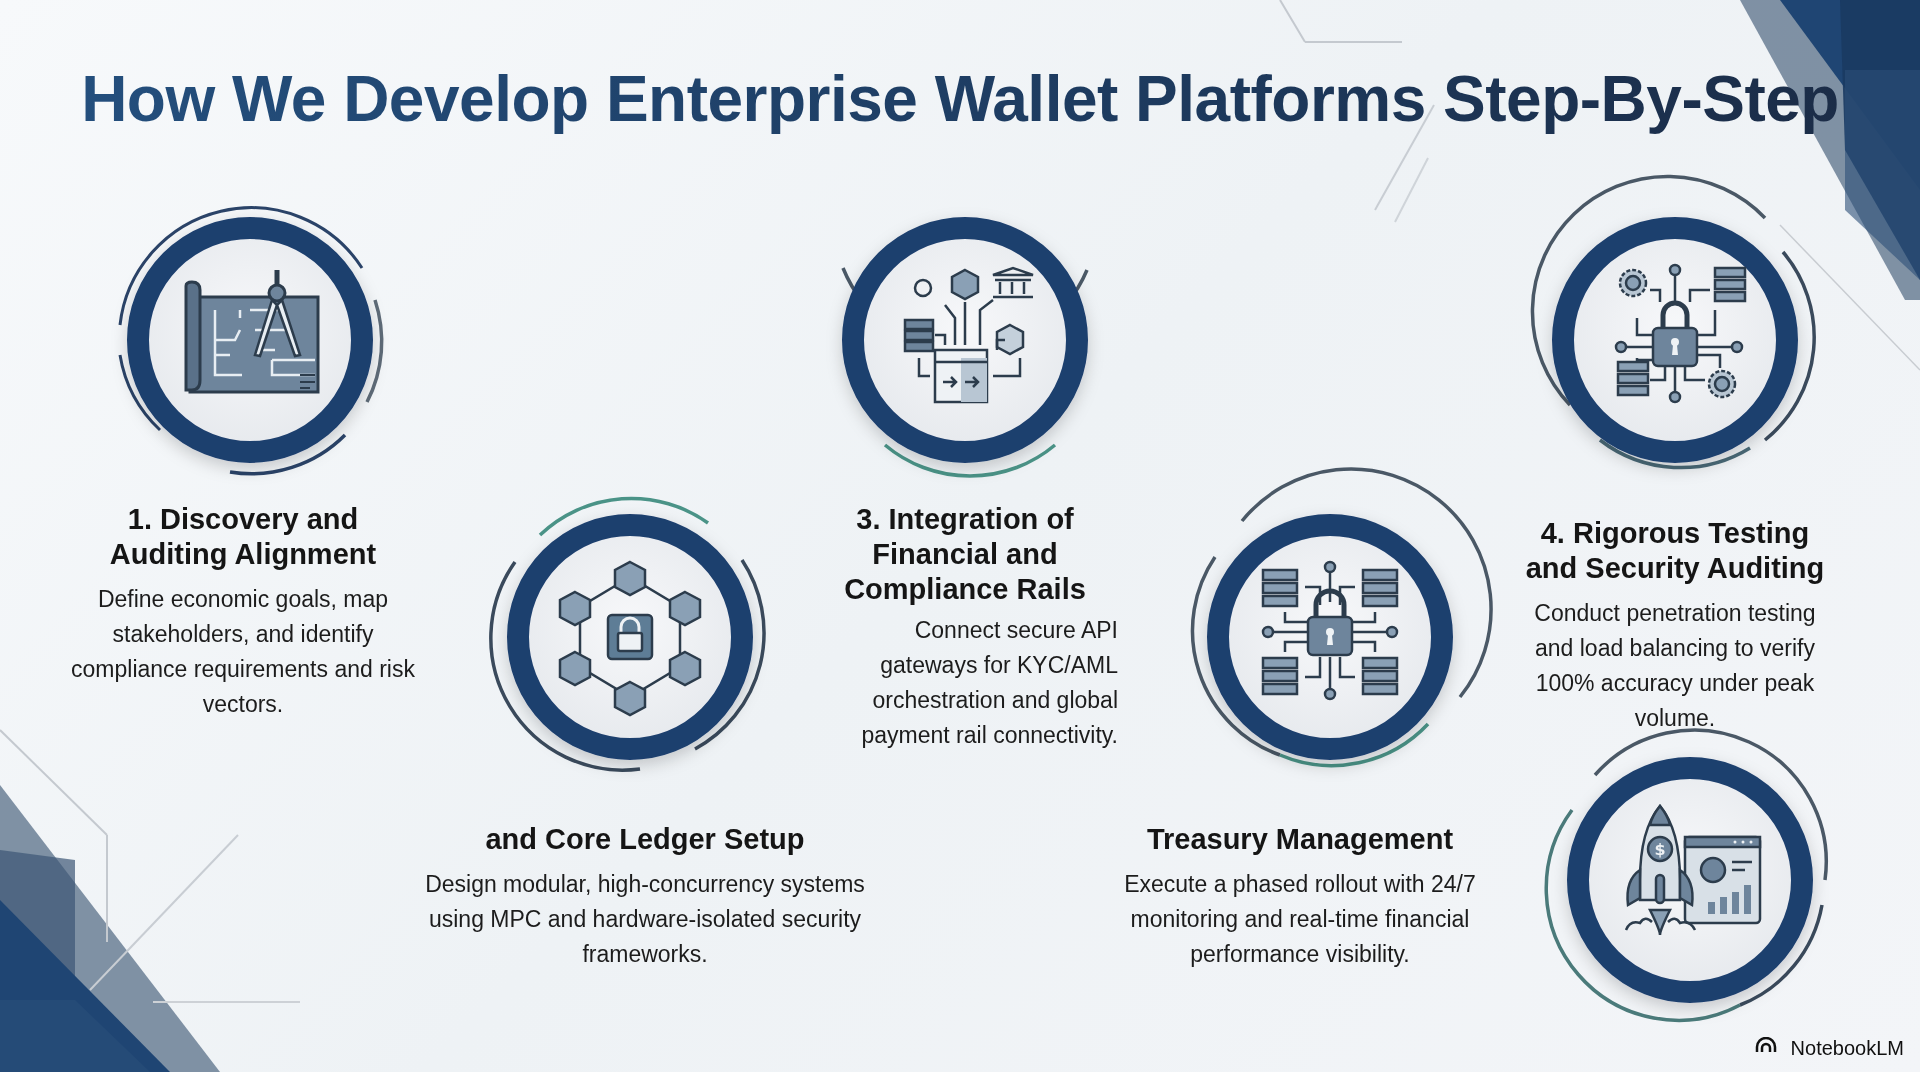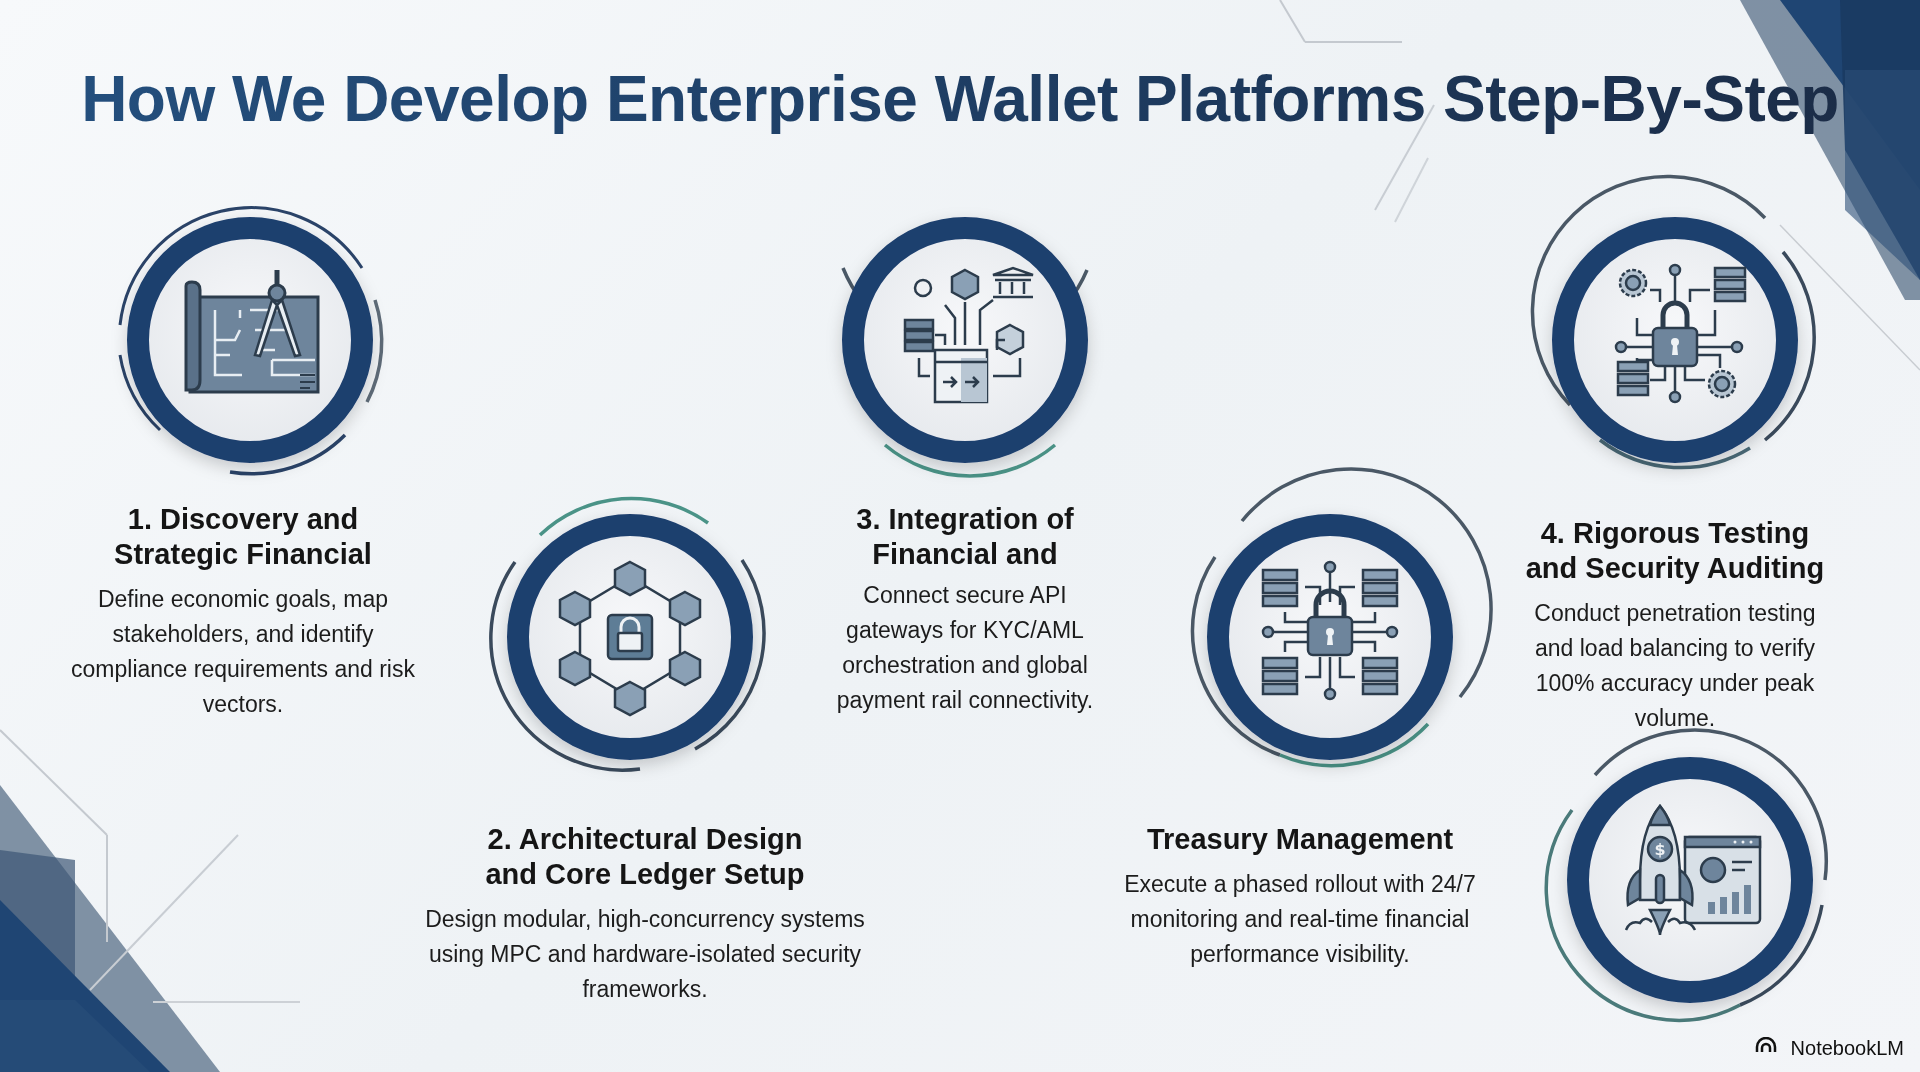--- a/index.html
+++ b/index.html
@@ -84,21 +84,21 @@
       <circle cx="177" cy="103" r="8" fill="#6e859c" stroke="#2c3c4c" stroke-width="3"></circle>
       <path d="M 172 110 L 155 165 L 160 166 L 177 115 Z" fill="#e8eef3" stroke="#2c3c4c" stroke-width="2.5"></path>
       <path d="M 182 110 L 200 165 L 195 166 L 177 115 Z" fill="#e8eef3" stroke="#2c3c4c" stroke-width="2.5"></path>
     </g>
   </svg>
 </div>
 
 <div class="step-text" style="left:58px;top:502px;width:370px;">
   <div class="step-title">
     <div>1. Discovery and</div>
-    <div>Strategic Financial</div>
+    <div>Auditing Alignment</div>
   </div>
   <div class="step-desc" style="padding:0 12px;">Define economic goals, map stakeholders, and identify compliance requirements and risk vectors.</div>
 </div>
 
 <div class="badge" style="left:480px;top:487px;">
   <svg viewBox="0 0 300 300">
     <path d="M 60 48 A 132 132 0 0 1 228 36" fill="none" stroke="#4a9387" stroke-width="3.5"></path>
     <path d="M 35 75 A 132 132 0 0 0 160 282" fill="none" stroke="#3a4a5c" stroke-width="3.5"></path>
     <path d="M 262 73 A 132 132 0 0 1 215 262" fill="none" stroke="#3a4a5c" stroke-width="3.5"></path>
     <circle cx="150" cy="150" r="112" fill="url(#innerGrad)" stroke="#1e3f6e" stroke-width="22" filter="url(#shadow)"></circle>
@@ -114,21 +114,20 @@
       </g>
       <rect x="128" y="128" width="44" height="44" rx="4" fill="#5e7d96"></rect>
       <path d="M 141 146 L 141 140 A 9 9 0 0 1 159 140 L 159 146" fill="none" stroke="#eef2f5" stroke-width="3"></path>
       <rect x="138" y="146" width="24" height="18" rx="2" fill="#eef2f5"></rect>
     </g>
   </svg>
 </div>
 
 <div class="step-text" style="left:415px;top:822px;width:460px;">
   <div class="step-title">
-    <div>2. Architectural Design</div>
     <div>and Core Ledger Setup</div>
   </div>
   <div class="step-desc" style="padding:0 8px;">Design modular, high-concurrency systems using MPC and hardware-isolated security frameworks.</div>
 </div>
 
 <div class="badge" style="left:815px;top:190px;">
   <svg viewBox="0 0 300 300">
     <path d="M 28 220 A 132 132 0 0 1 272 222" fill="none" stroke="#4a5866" stroke-width="3.5" transform="rotate(180 150 150)"></path>
     <path d="M 70 255 A 132 132 0 0 0 240 255" fill="none" stroke="#4a9387" stroke-width="3.5"></path>
     <circle cx="150" cy="150" r="112" fill="url(#innerGrad)" stroke="#1e3f6e" stroke-width="22" filter="url(#shadow)"></circle>
@@ -146,22 +145,23 @@
       <circle cx="108" cy="98" r="8"></circle>
       <path d="M 150 112 L 150 155 M 130 115 L 140 128 L 140 155 M 178 110 L 165 120 L 165 155 M 120 145 L 130 145 L 130 155 M 190 150 L 182 150 L 182 160 M 104 168 L 104 186 L 115 186 M 205 168 L 205 186 L 178 186"></path>
     </g>
   </svg>
 </div>
 
 <div class="step-text" style="left:800px;top:502px;width:330px;">
   <div class="step-title" style="margin-bottom:6px;">
     <div>3. Integration of</div>
     <div>Financial and</div>
-  </div>
-  <div class="step-desc" style="padding:0 12px;">Connect secure API gateways for KYC/AML orchestration and global payment rail connectivity.</div>
+    <div>Compliance Rails</div>
+  </div>
+  <div class="step-desc" style="padding:0 12px;text-align:right;">Connect secure API gateways for KYC/AML orchestration and global payment rail connectivity.</div>
 </div>
 
 <div class="badge" style="left:1180px;top:487px;">
   <svg viewBox="0 0 300 300">
     <path d="M 62 34 A 132 132 0 0 1 280 210" fill="none" stroke="#4a5866" stroke-width="3.5"></path>
     <path d="M 35 70 A 132 132 0 0 0 100 268" fill="none" stroke="#4a5866" stroke-width="3.5"></path>
     <path d="M 100 268 A 132 132 0 0 0 248 237" fill="none" stroke="#4a9387" stroke-width="3.5"></path>
     <circle cx="150" cy="150" r="112" fill="url(#innerGrad)" stroke="#1e3f6e" stroke-width="22" filter="url(#shadow)"></circle>
     <g stroke="#2c3c4c" stroke-width="2.5">
       <g fill="#8aa0b5">

